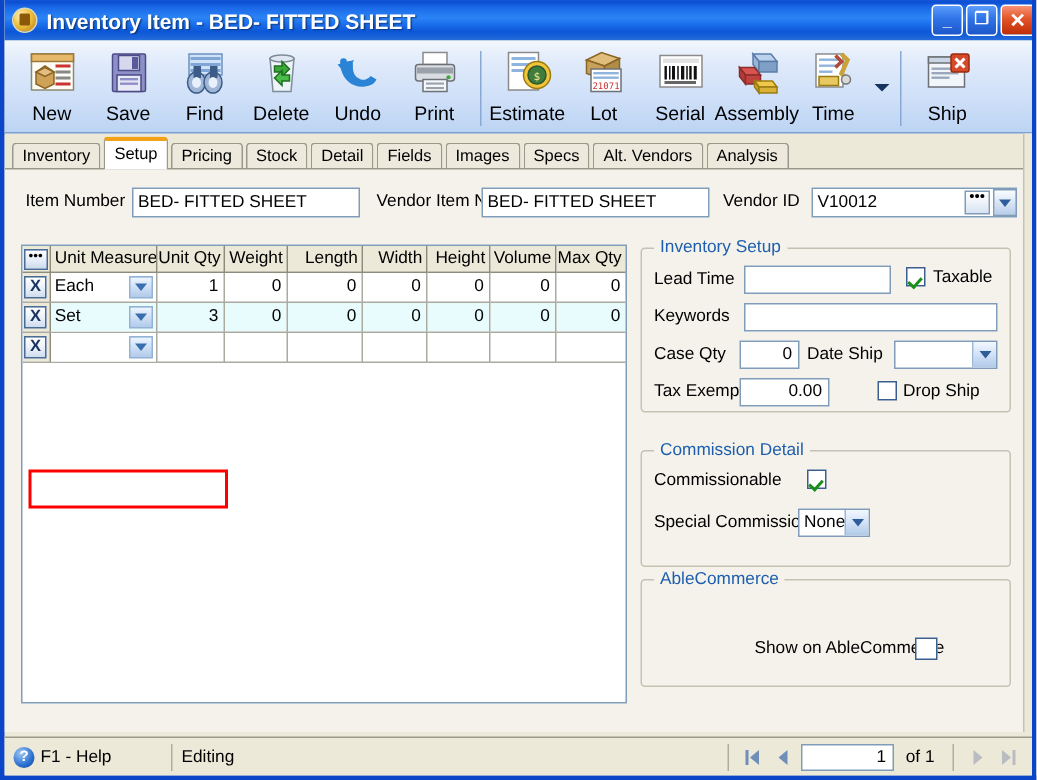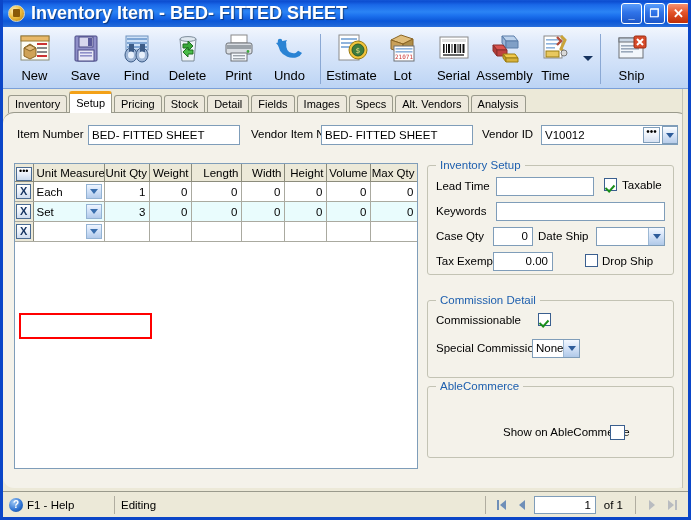--- a/index.html
+++ b/index.html
@@ -49,21 +49,21 @@
     content: "";
     position: absolute;
     left: 4px; top: 3px;
     width: 7px; height: 8px;
     background: #8a5a08;
     border-radius: 1px;
   }
   .title-text {
     margin-left: 6px;
     color: #ffffff;
-    font-size: 18px;
+    font-size: 14px;
     font-weight: bold;
     text-shadow: 1px 1px 1px rgba(0,0,0,0.45);
     white-space: nowrap;
   }
   .title-text .sub { font-weight: bold; }
   .win-buttons {
     position: absolute;
     right: 4px; top: 3px;
     display: flex;
     gap: 2px;
@@ -183,21 +183,20 @@
 
   
   .client {
     position: absolute;
     left: 0; top: 112px;
     width: 685px;
     height: 376px;
     background: #f4f2ea;
     border-top: 1px solid #9a9a8c;
     box-sizing: border-box;
-    border-radius: 11px;
   }
 
   
   .fieldrow {
     position: absolute;
     left: 0; top: 10px;
     width: 685px; height: 26px;
   }
   .fld-label {
     position: absolute;
@@ -597,40 +596,40 @@
           <path d="M12 12 L17 12 L17 9 L22 14 L17 19 L17 16 L12 16 Z" fill="#3aa93a" stroke="#1f6f1f"></path>
           <path d="M22 22 L17 22 L17 25 L12 20 L17 15 L17 18 L22 18 Z" fill="#49bd49" stroke="#1f6f1f"></path>
         </svg>
       </div>
       <div class="tb-label">Delete</div>
     </div>
 
     <div class="tb-item">
       <div class="tb-icon">
         <svg width="34" height="33" viewBox="0 0 34 33">
+          <path d="M7 9 C7 24 22 27 27 20 C24 26 10 25 11 11" fill="none" stroke="#2a83d4" stroke-width="4.5" stroke-linecap="round"></path>
+          <polygon points="3,11 14,8 9,18" fill="#2a83d4"></polygon>
+        </svg>
+      </div>
+      <div class="tb-label">Undo</div>
+    </div>
+
+    <div class="tb-item">
+      <div class="tb-icon">
+        <svg width="34" height="33" viewBox="0 0 34 33">
           <rect x="9" y="3" width="16" height="8" fill="#ffffff" stroke="#8a8a8a"></rect>
           <rect x="4" y="11" width="26" height="11" rx="2" fill="#d9dde2" stroke="#6d7176"></rect>
           <rect x="5" y="13" width="24" height="4" fill="#9aa1a8"></rect>
           <circle cx="26" cy="19.5" r="1.4" fill="#3aa93a"></circle>
           <rect x="9" y="21" width="16" height="8" fill="#f4f8fc" stroke="#6d7176"></rect>
           <rect x="11" y="23" width="12" height="1.4" fill="#9aa1a8"></rect>
           <rect x="11" y="26" width="12" height="1.4" fill="#9aa1a8"></rect>
         </svg>
       </div>
       <div class="tb-label">Print</div>
-    </div>
-
-    <div class="tb-item">
-      <div class="tb-icon">
-        <svg width="34" height="33" viewBox="0 0 34 33">
-          <path d="M7 9 C7 24 22 27 27 20 C24 26 10 25 11 11" fill="none" stroke="#2a83d4" stroke-width="4.5" stroke-linecap="round"></path>
-          <polygon points="3,11 14,8 9,18" fill="#2a83d4"></polygon>
-        </svg>
-      </div>
-      <div class="tb-label">Undo</div>
     </div>
 
     <div class="tb-sep"></div>
 
     <div class="tb-item">
       <div class="tb-icon">
         <svg width="34" height="33" viewBox="0 0 34 33">
           <rect x="4" y="3" width="20" height="25" fill="#ffffff" stroke="#8a8a8a"></rect>
           <rect x="6" y="6" width="16" height="2" fill="#8fb4dd"></rect>
             <rect x="6" y="10" width="16" height="2" fill="#8fb4dd"></rect>

